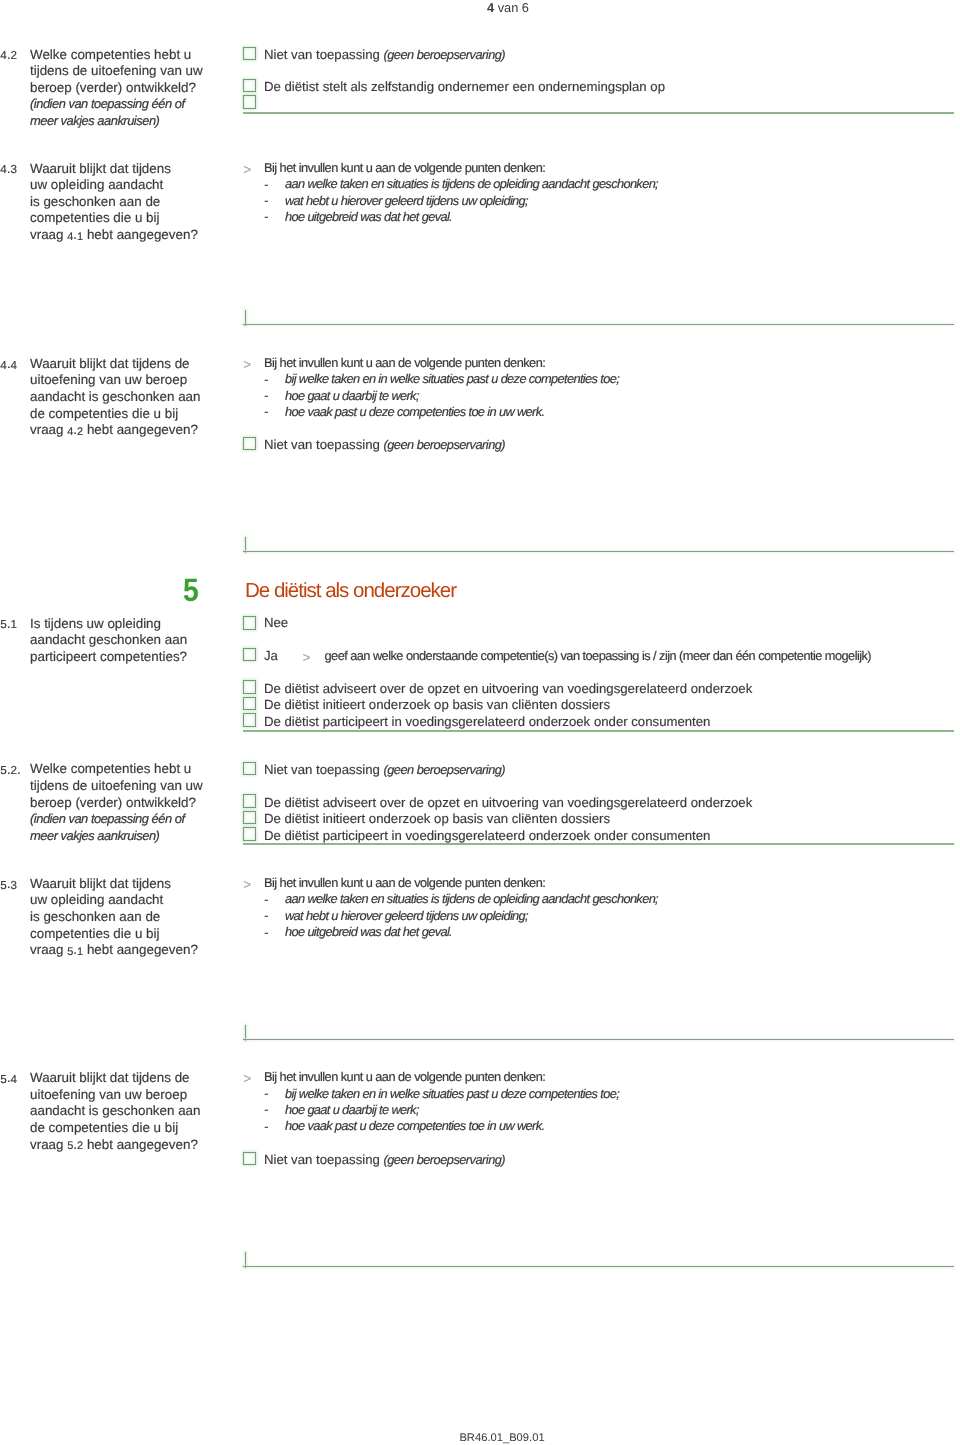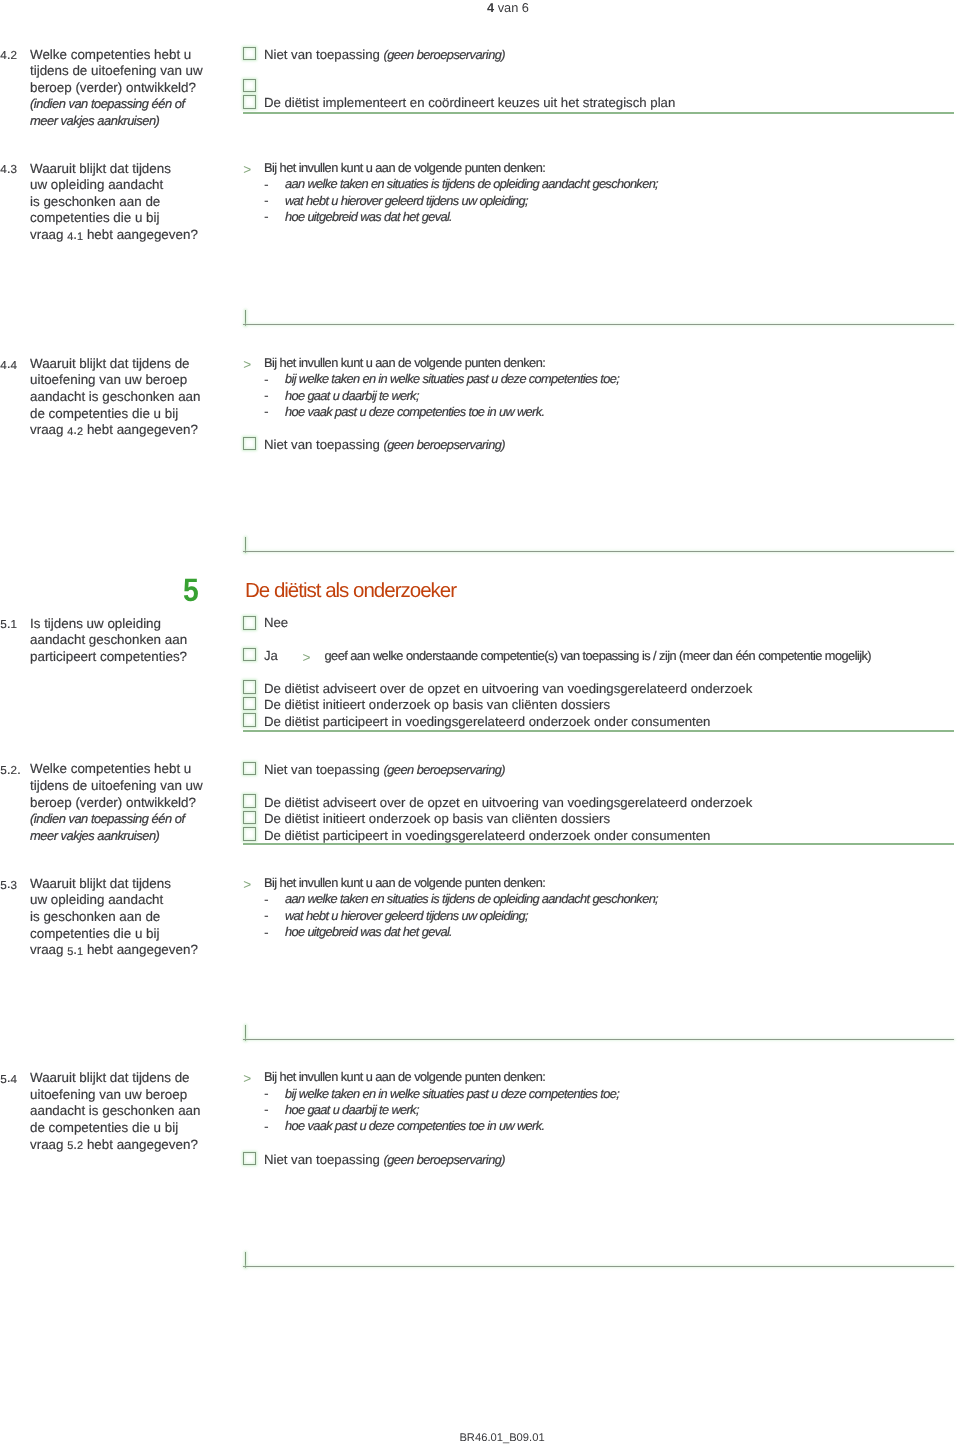--- a/index.html
+++ b/index.html
@@ -58,22 +58,22 @@
   <div class="ftr">BR46.01_B09.01</div>
   <div class="qnum" style="top:46.83px"><span class="od">4</span>.<span class="od">2</span></div>
   <div class="qtxt" style="top:46.53px">Welke competenties hebt u</div>
   <div class="qtxt" style="top:63.13px">tijdens de uitoefening van uw</div>
   <div class="qtxt" style="top:79.73px">beroep (verder) ontwikkeld?</div>
   <div class="qnote" style="top:96.33px">(indien van toepassing één of</div>
   <div class="qnote" style="top:112.93px">meer vakjes aankruisen)</div>
   <div class="cb" style="top:46.60px"></div>
   <div class="opt" style="top:46.90px"><span>Niet van toepassing </span><span class="i">(geen beroepservaring)</span></div>
   <div class="cb" style="top:78.80px"></div>
+  <div class="opt" style="top:78.90px">De diëtist stelt als zelfstandig ondernemer een ondernemingsplan op</div>
   <div class="cb" style="top:95.20px"></div>
-  <div class="opt" style="top:95.30px">De diëtist implementeert en coördineert keuzes uit het strategisch plan</div>
   <div class="rule" style="top:112.00px"></div>
   <div class="qnum" style="top:160.83px"><span class="od">4</span>.<span class="od">3</span></div>
   <div class="qtxt" style="top:160.53px">Waaruit blijkt dat tijdens</div>
   <div class="qtxt" style="top:177.13px">uw opleiding aandacht</div>
   <div class="qtxt" style="top:193.73px">is geschonken aan de</div>
   <div class="qtxt" style="top:210.33px">competenties die u bij</div>
   <div class="qtxt" style="top:226.93px">vraag <span class="od">4</span>.<span class="od">1</span> hebt aangegeven?</div>
   <div class="arw" style="top:162.05px">&gt;</div>
   <div class="hlead" style="top:159.95px">Bij het invullen kunt u aan de volgende punten denken:</div>
   <div class="dsh" style="top:175.71px">-</div>

